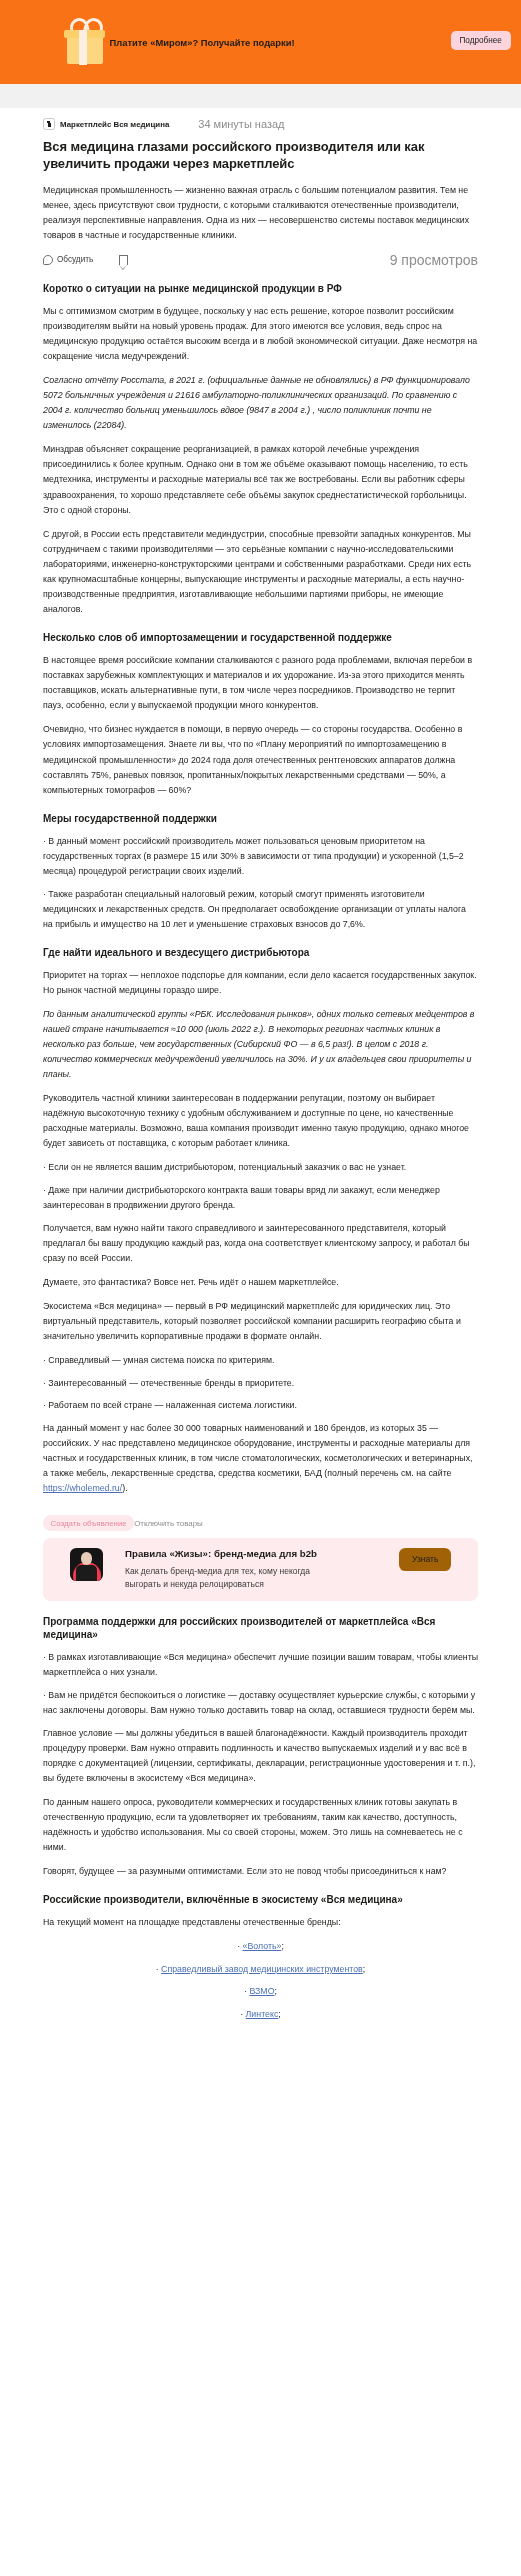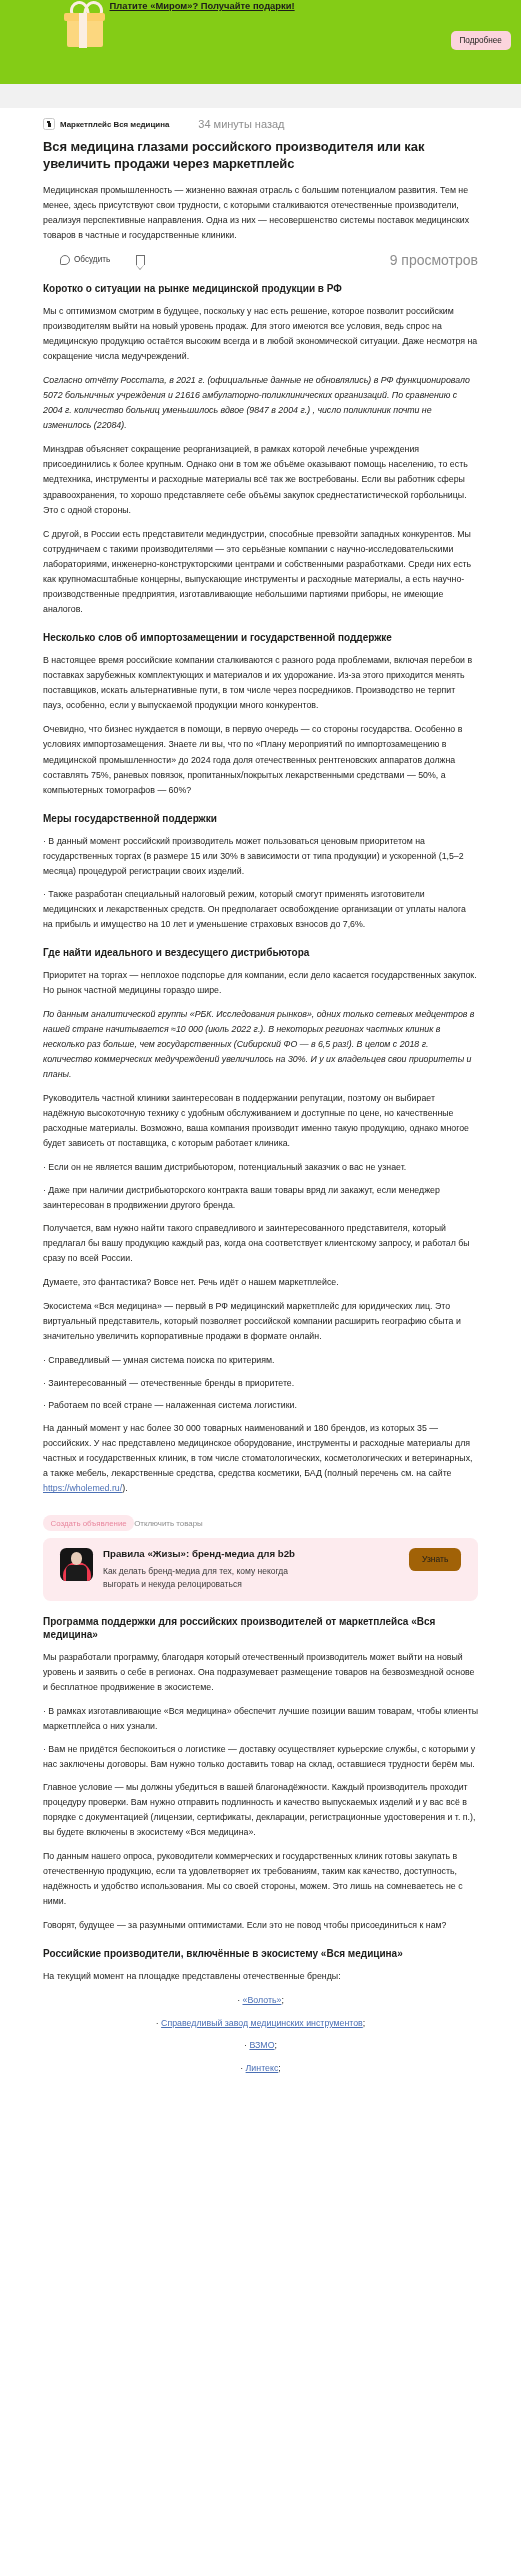--- a/index.html
+++ b/index.html
@@ -8,27 +8,26 @@
     width:522px;
     background:#ffffff;
     font-family:"Liberation Sans", sans-serif;
     color:#1d1d1b;
     -webkit-font-smoothing:antialiased;
   }
   .page{width:522px;position:relative;}
 
   
   .promo{
-    background:#84cc16;
+    background:#f97316;
     height:84px;
     display:flex;
-    align-items:flex-start;
+    align-items:center;
     justify-content:flex-start;
     position:relative;
-    text-decoration:underline;
   }
   .promo-gift{
     width:44px;height:50px;margin-left:63px;position:relative;flex:none;
   }
   .gift-box{
     position:absolute;left:3.8px;top:16.3px;width:36px;height:31px;
     background:#fcd77f;border-radius:1.9px;
   }
   .gift-lid{
     position:absolute;left:1.3px;top:12.6px;width:41px;height:8.2px;
@@ -107,21 +106,21 @@
     font-size:10px;line-height:1.35;font-weight:700;
     margin:14px 0 8.2px 0;color:#1d1d1b;
   }
   a.inline{color:#4a6fb5;text-decoration:underline;}
 
   .meta-row{
     display:flex;align-items:center;
     margin:6.3px 0 14px 0;
     font-size:8.2px;color:#6f6f6f;
   }
-  .meta-left{display:flex;align-items:center;gap:26px;margin-left:17px;}
+  .meta-left{display:flex;align-items:center;gap:26px;}
   .act{display:flex;align-items:center;gap:3.8px;cursor:pointer;color:#3b3b3b;}
   .icon-comment{
     width:8.2px;height:8.2px;border:0.9px solid #6f6f6f;border-radius:50% 50% 50% 1.3px;
     display:inline-block;
   }
   .icon-bookmark{
     width:7px;height:8.8px;border:0.9px solid #6f6f6f;border-bottom:none;
     display:inline-block;position:relative;
   }
   .icon-bookmark::after{
@@ -142,21 +141,21 @@
     margin:19px 0 7.5px 0;
   }
   .ad-create{
     background:#fde8ec;color:#e8879e;border:none;border-radius:8.8px;
     font-family:"Liberation Sans", sans-serif;font-size:7.9px;
     padding:3.1px 7.5px;cursor:pointer;
   }
   .ad-off{color:#8e8e8e;font-size:7.9px;cursor:pointer;}
   .ad-card{
     background:#fdebee;border-radius:7.5px;
-    padding:10px 17px;display:flex;gap:10px;align-items:flex-start;
+    padding:10px 27px;display:flex;gap:22px;align-items:flex-start;
     margin-bottom:5px;
   }
   .ad-avatar{
     width:33px;height:33px;border-radius:6.3px;flex:none;
     background:#151515;position:relative;overflow:hidden;
   }
   .ad-avatar .av-circle{
     position:absolute;left:2.5px;top:14px;width:28px;height:28px;
     border-radius:50%;background:#f0384f;
   }
@@ -267,21 +266,20 @@
         <div class="av-body"></div>
       </div>
       <div class="ad-body">
         <p class="ad-title">Правила «Жизы»: бренд-медиа для b2b</p>
         <p class="ad-desc">Как делать бренд-медиа для тех, кому некогда выгорать и некуда релоцироваться</p>
       </div>
       <button class="ad-btn">Узнать</button>
     </div>
 
     <h2 class="sec">Программа поддержки для российских производителей от маркетплейса «Вся медицина»</h2>
-    <p class="body">Мы разработали программу, благодаря который отечественный производитель может выйти на новый уровень и заявить о себе в регионах. Она подразумевает размещение товаров на безвозмездной основе и бесплатное продвижение в экосистеме.</p>
     <p class="bullet">· В рамках изготавливающие «Вся медицина» обеспечит лучшие позиции вашим товарам, чтобы клиенты маркетплейса о них узнали.</p>
     <p class="bullet">· Вам не придётся беспокоиться о логистике — доставку осуществляет курьерские службы, с которыми у нас заключены договоры. Вам нужно только доставить товар на склад, оставшиеся трудности берём мы.</p>
     <p class="body">Главное условие — мы должны убедиться в вашей благонадёжности. Каждый производитель проходит процедуру проверки. Вам нужно отправить подлинность и качество выпускаемых изделий и у вас всё в порядке с документацией (лицензии, сертификаты, декларации, регистрационные удостоверения и т. п.), вы будете включены в экосистему «Вся медицина».</p>
     <p class="body">По данным нашего опроса, руководители коммерческих и государственных клиник готовы закупать в отечественную продукцию, если та удовлетворяет их требованиям, таким как качество, доступность, надёжность и удобство использования. Мы со своей стороны, можем. Это лишь на сомневаетесь не с ними.</p>
     <p class="body">Говорят, будущее — за разумными оптимистами. Если это не повод чтобы присоединиться к нам?</p>
 
     <h2 class="sec">Российские производители, включённые в экосистему «Вся медицина»</h2>
     <p class="body">На текущий момент на площадке представлены отечественные бренды:</p>
 
     <ul class="brands">

